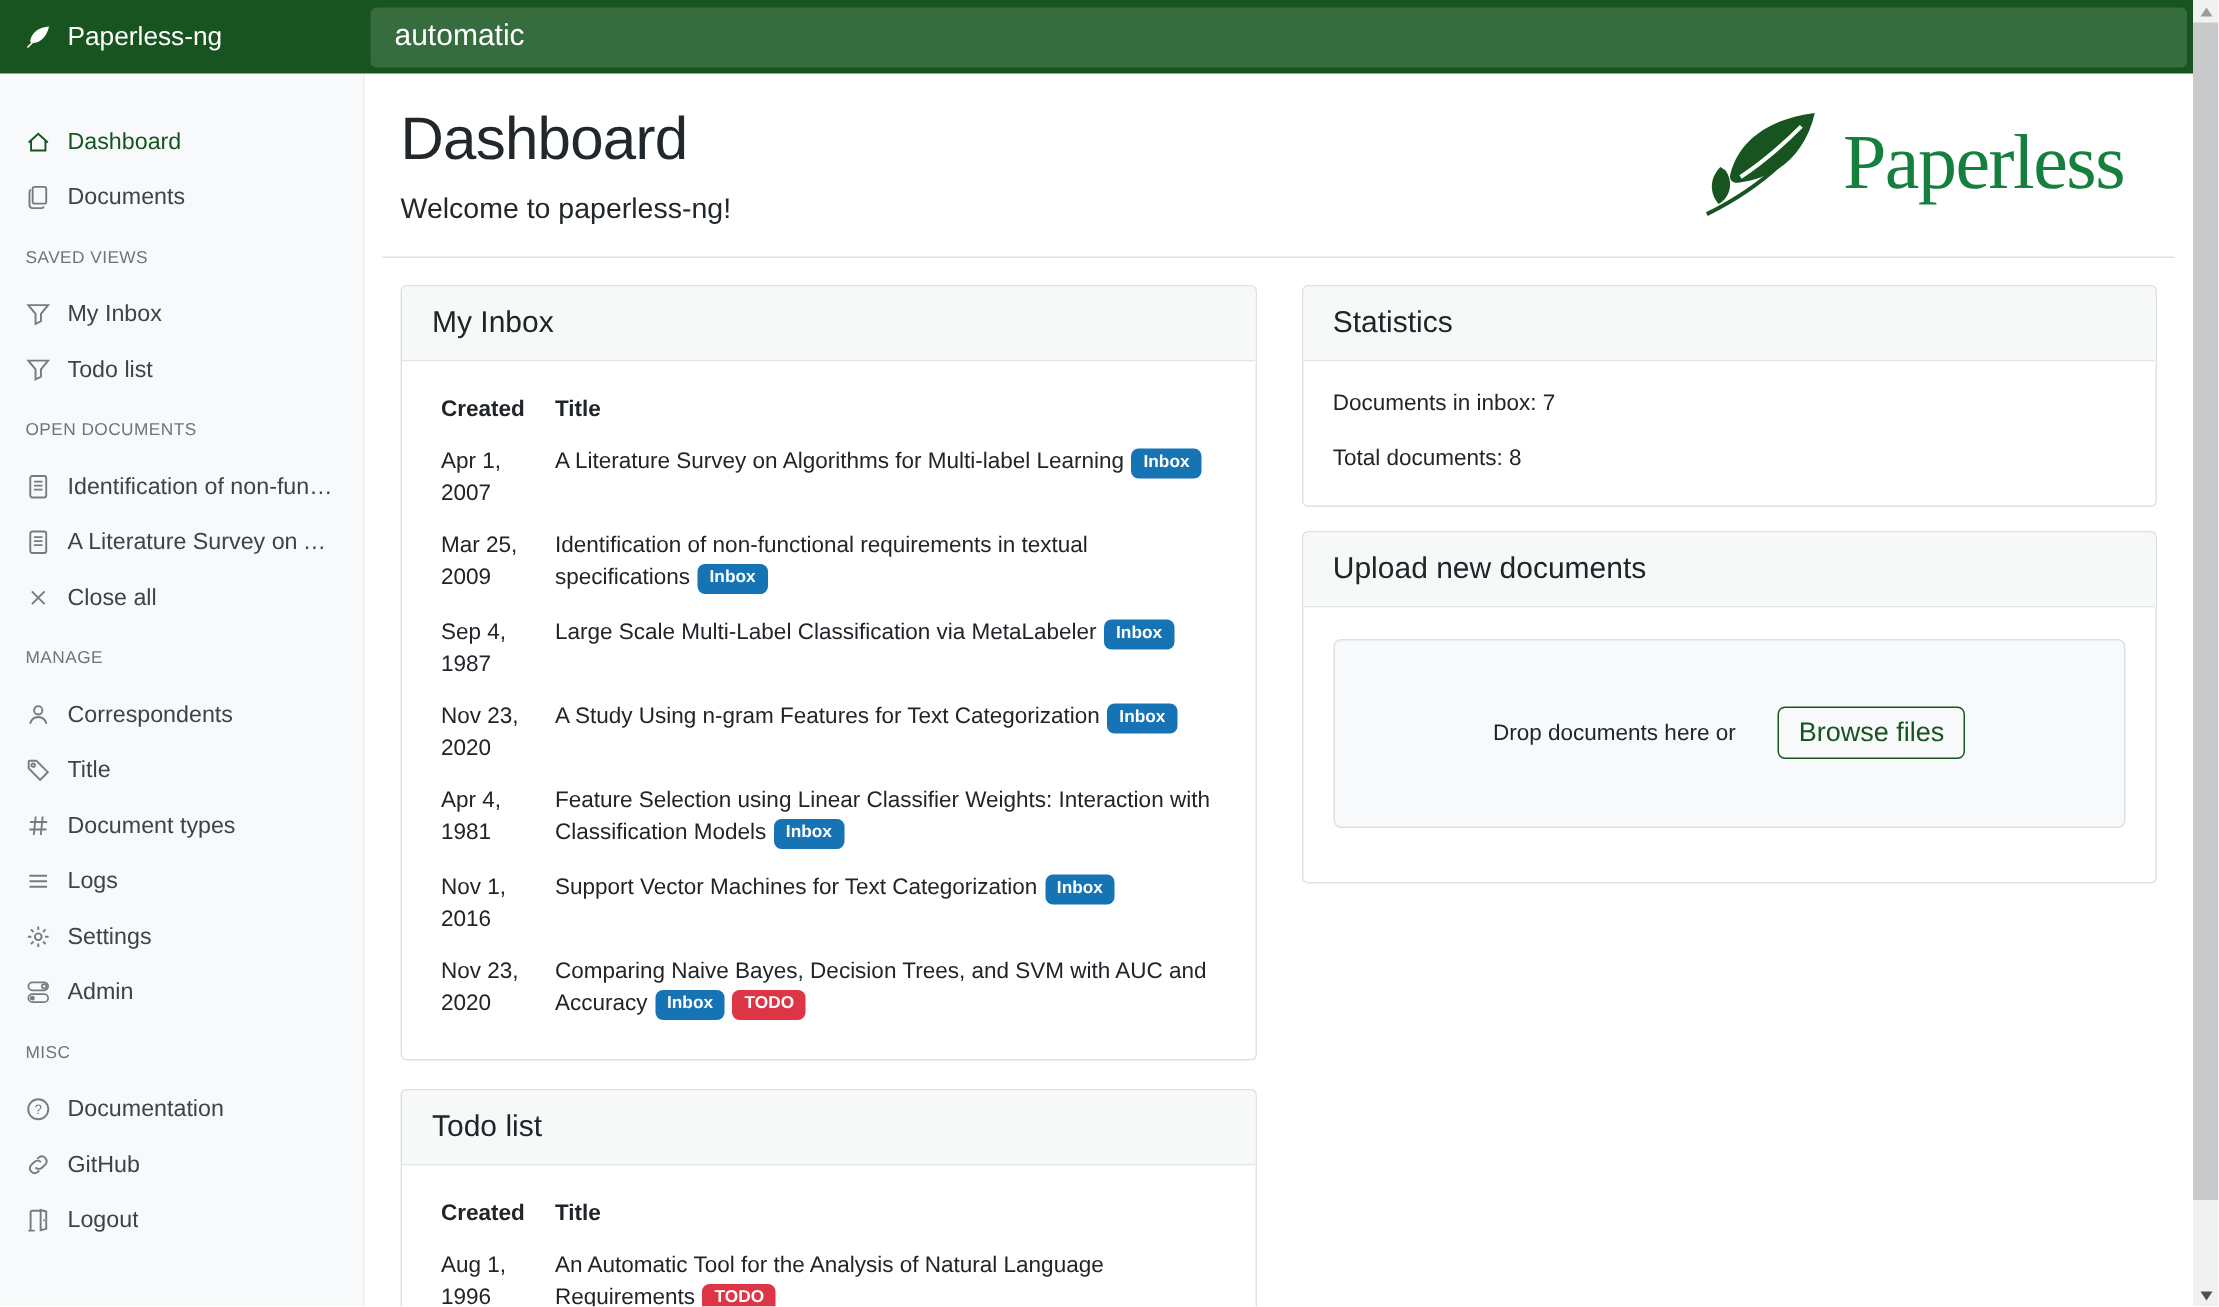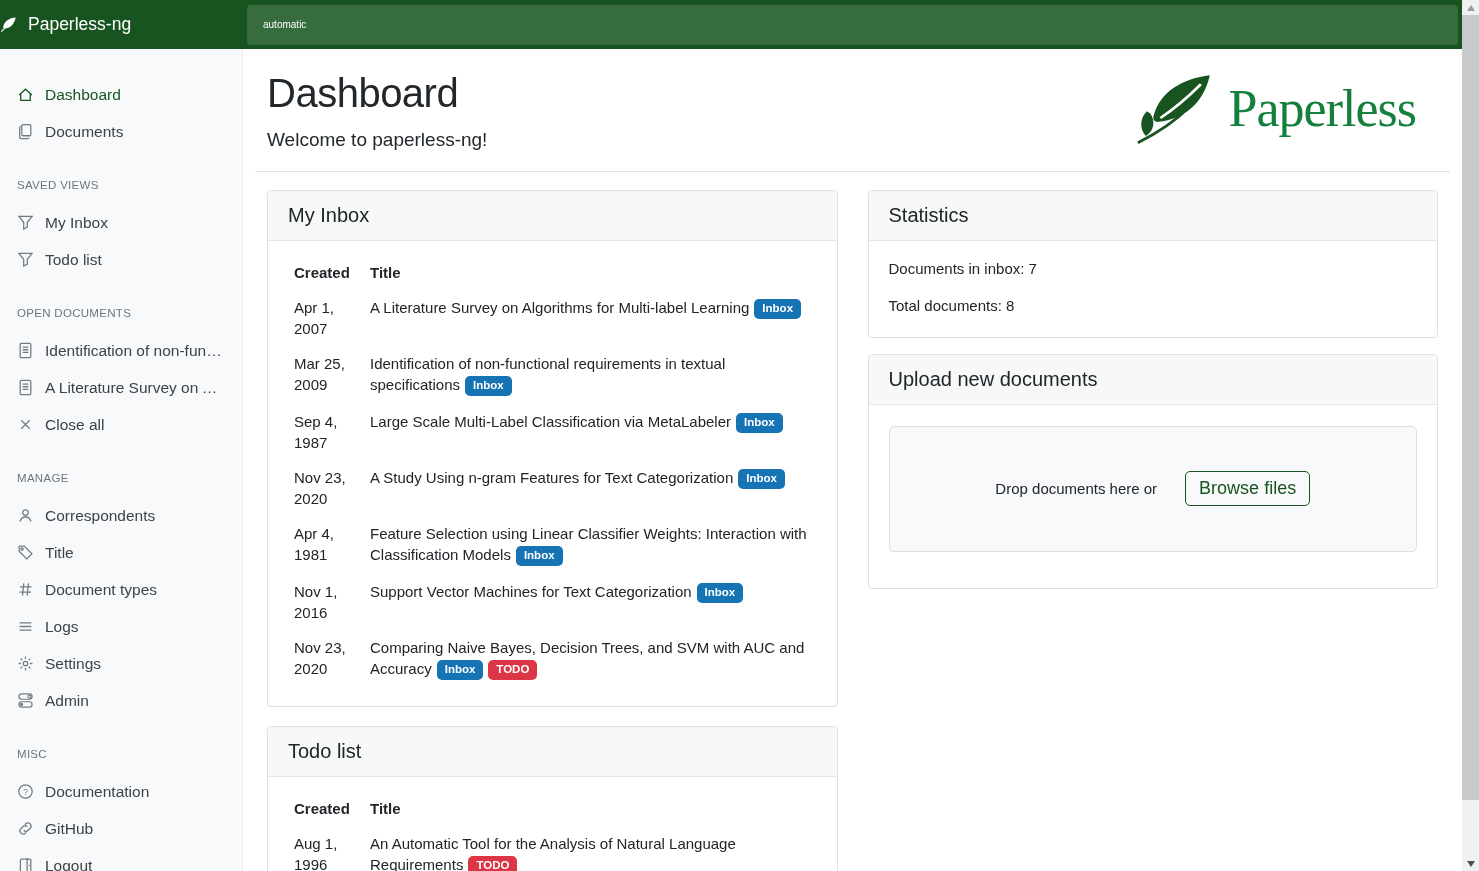--- a/index.html
+++ b/index.html
@@ -2,31 +2,31 @@
 <html><head>
 <meta charset="utf-8">
 <style>
   * { box-sizing: border-box; }
   html,body { margin:0; padding:0; background:#fff; }
   body { font-family:"Liberation Sans", sans-serif; color:#212529; }
   .app { position:relative; width:1479px; height:871px; overflow:hidden; background:#fff; }
 
   
   .navbar { position:absolute; top:0; left:0; width:1462px; height:49px; background:#17541f; display:flex; align-items:center; z-index:5; }
-  .brand { width:243px; min-width:243px; display:flex; align-items:center; gap:11px; color:#fff; font-size:17.5px; cursor:pointer; }
-  .search-input { flex:1; height:40px; margin:0 4px; background:rgba(255,255,255,.14); border:none; border-radius:4px; color:#fff; font-size:10px; padding:0 16px; font-family:inherit; outline:none; }
+  .brand { width:243px; min-width:243px; display:flex; align-items:center; gap:11px; padding-left:17px; color:#fff; font-size:17.5px; cursor:pointer; }
+  .search-input { flex:1; height:40px; margin:0 4px; background:rgba(255,255,255,.14); border:none; border-radius:4px; color:#fff; font-size:20px; padding:0 16px; font-family:inherit; outline:none; }
 
   
   .sidebar { position:absolute; top:49px; left:0; width:243px; height:822px; background:#f8f9fa; border-right:1px solid #ebedee; padding-top:27px; overflow:hidden; z-index:4; }
   .side-item { display:flex; align-items:center; gap:11px; padding:8px 17px; color:#3c4349; font-size:15.5px; text-decoration:none; cursor:pointer; line-height:21px; }
   .side-item .icon { color:#747c83; flex:none; display:inline-flex; }
   .side-item.active { color:#17541f; }
   .side-item.active .icon { color:#17541f; }
   .side-item span.lbl { white-space:nowrap; overflow:hidden; text-overflow:ellipsis; max-width:190px; }
-  .side-section { margin-top:28px; }
+  .side-section { margin-top:15px; }
   .side-title { padding:0 17px; margin:0 0 12px; font-size:11.5px; color:#6c757d; letter-spacing:.3px; line-height:14px; }
 
   
   .content { position:absolute; left:243px; top:49px; width:1219px; padding:14px 24px 0; }
   .page-head { display:flex; justify-content:space-between; align-items:flex-start; }
   h1.page-title { font-size:40px; font-weight:400; margin:6px 0 10px; letter-spacing:-.5px; line-height:1.2; color:#22272b; }
   .subtitle { font-size:19px; margin:0 0 6px; line-height:1.35; color:#22272b; }
   .logo { display:flex; align-items:center; gap:14px; margin:10px 22px 0 0; }
   .logo-text { font-family:"Liberation Serif", serif; font-size:52px; color:#15803d; letter-spacing:-1px; line-height:1; }
   hr.head-rule { border:none; border-top:1px solid #dee2e6; margin:12px -12px 18px; }

